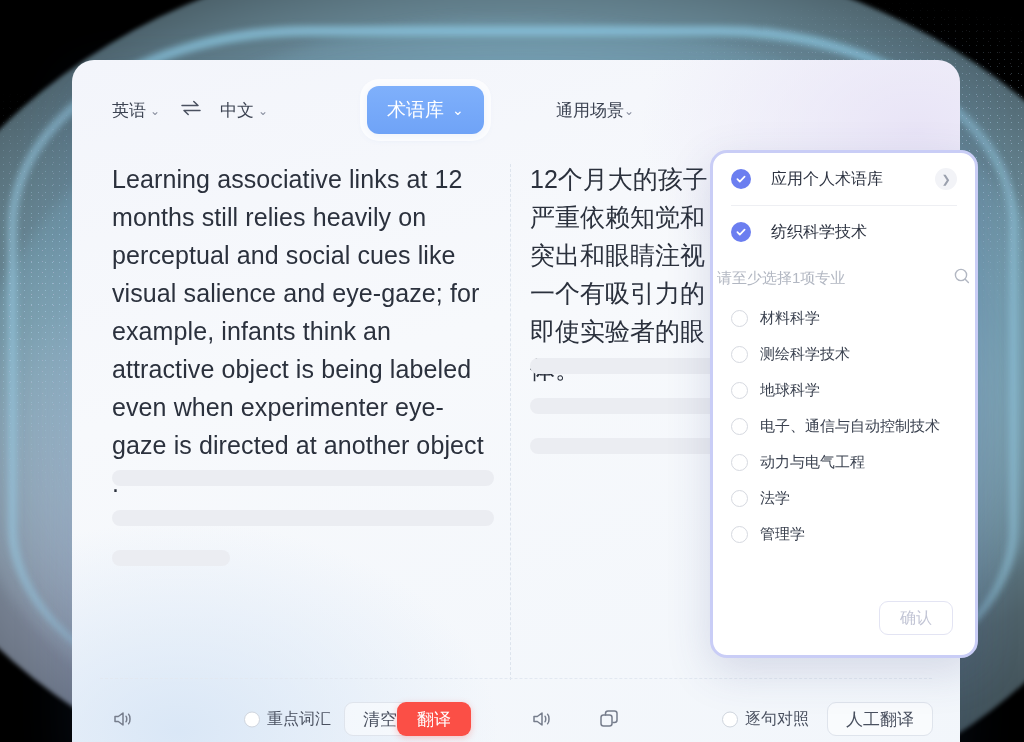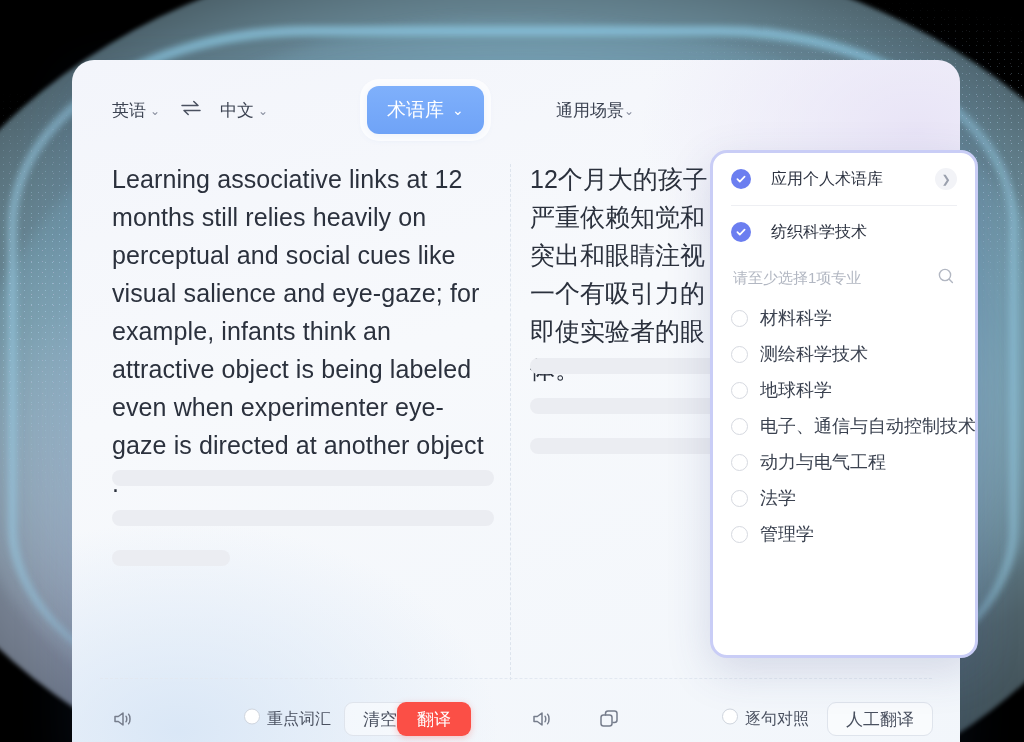--- a/index.html
+++ b/index.html
@@ -172,21 +172,21 @@
     display: flex; align-items: center; justify-content: center;
     cursor: pointer; color: #767d8c;
   }
   .radio {
     width: 16px; height: 16px; border-radius: 50%;
     border: 1.5px solid #cfd5de; background: #fff;
     flex: 0 0 auto;
   }
   .check-row {
     position: absolute; top: 50%; transform: translateY(-50%);
-    display: inline-flex; gap: 7px;
+    display: inline-flex; align-items: center; gap: 7px;
     font-size: 16px; color: #4a5160; white-space: nowrap; cursor: pointer;
   }
   .ghost-btn {
     position: absolute; top: 50%; transform: translateY(-50%);
     display: inline-flex; align-items: center; justify-content: center;
     height: 34px; padding: 0 18px;
     border: 1px solid #dfe4ec; border-radius: 9px;
     background: rgba(255,255,255,0.5);
     font-size: 17px; color: #4a5160; white-space: nowrap; cursor: pointer;
   }
@@ -227,36 +227,36 @@
     margin-left: auto;
     width: 22px; height: 22px; border-radius: 50%;
     background: #f2f3f7;
     display: flex; align-items: center; justify-content: center;
     color: #9aa0ad; font-size: 11px;
   }
   .tp-sep { height: 1px; background: #eeeff3; margin: 0 18px; }
 
   .tp-search {
     display: flex; align-items: center;
-    height: 40px; padding: 0 20px; text-align: right;
+    height: 40px; padding: 0 4px; text-align: right;
   }
   .tp-search-text { font-size: 15px; color: #b2b7c2; }
   .tp-search-icon { margin-left: auto; color: #b2b7c2; }
 
   .tp-list { padding: 2px 18px 0; }
   .tp-item {
     display: flex; align-items: center;
     height: 36px; cursor: pointer;
   }
   .tp-radio {
     width: 17px; height: 17px; border-radius: 50%;
     border: 1.3px solid #d6d9e0; background: #fff;
     flex: 0 0 auto;
   }
-  .tp-item-label { margin-left: 12px; font-size: 18px; color: #3b4250; white-space: nowrap; }
+  .tp-item-label { margin-left: 12px; font-size: 15px; color: #3b4250; white-space: nowrap; }
 
   .tp-footer {
     position: absolute; left: 0; right: 0; bottom: 0;
     height: 74px;
     display: flex; align-items: center; justify-content: flex-end;
     padding-right: 22px;
   }
   .tp-confirm {
     display: inline-flex; align-items: center; justify-content: center;
     height: 34px; padding: 0 20px;
@@ -441,15 +441,20 @@
       <div class="tp-item">
         <span class="tp-radio"></span>
         <span class="tp-item-label">法学</span>
       </div>
       <div class="tp-item">
         <span class="tp-radio"></span>
         <span class="tp-item-label">管理学</span>
       </div>
     </div>
 
+    <div class="tp-footer">
+      <div class="tp-confirm">
+        <span>确认</span>
+      </div>
+    </div>
   </div>
 
 </div>
 
 </body></html>

